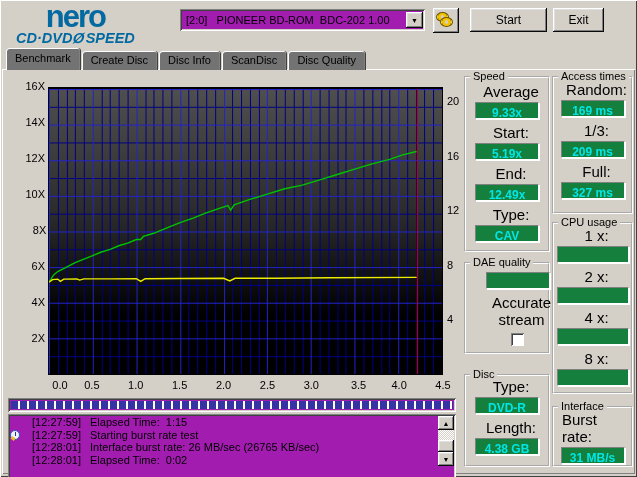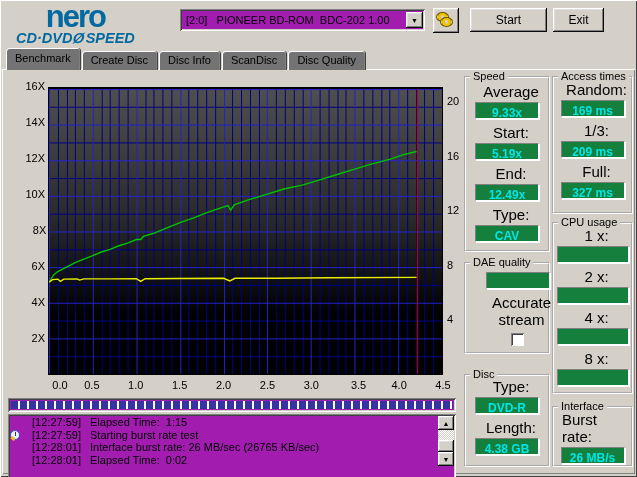--- a/index.html
+++ b/index.html
@@ -268,21 +268,21 @@
       <div class="lcd wide"><span></span></div>
       <span class="lbl">8 x:</span>
       <div class="lcd wide"><span></span></div>
     </div>
   </div>
 
   <div class="group" style="left:552px; top:406px; width:81px; height:61px;">
     <span class="group-title">Interface</span>
     <div class="grow" style="margin-top:-2px;">
       <span class="lbl">Burst rate:</span>
-      <div class="lcd"><span>26 MB/s</span></div>
+      <div class="lcd"><span>31 MB/s</span></div>
     </div>
   </div>
 
   <div id="progress" class="sunken">
       <div class="fill"></div>
     </div>
 
   <div id="logbox" class="sunken">
     <div class="log-row">
       <span class="log-icon-cell"></span>

